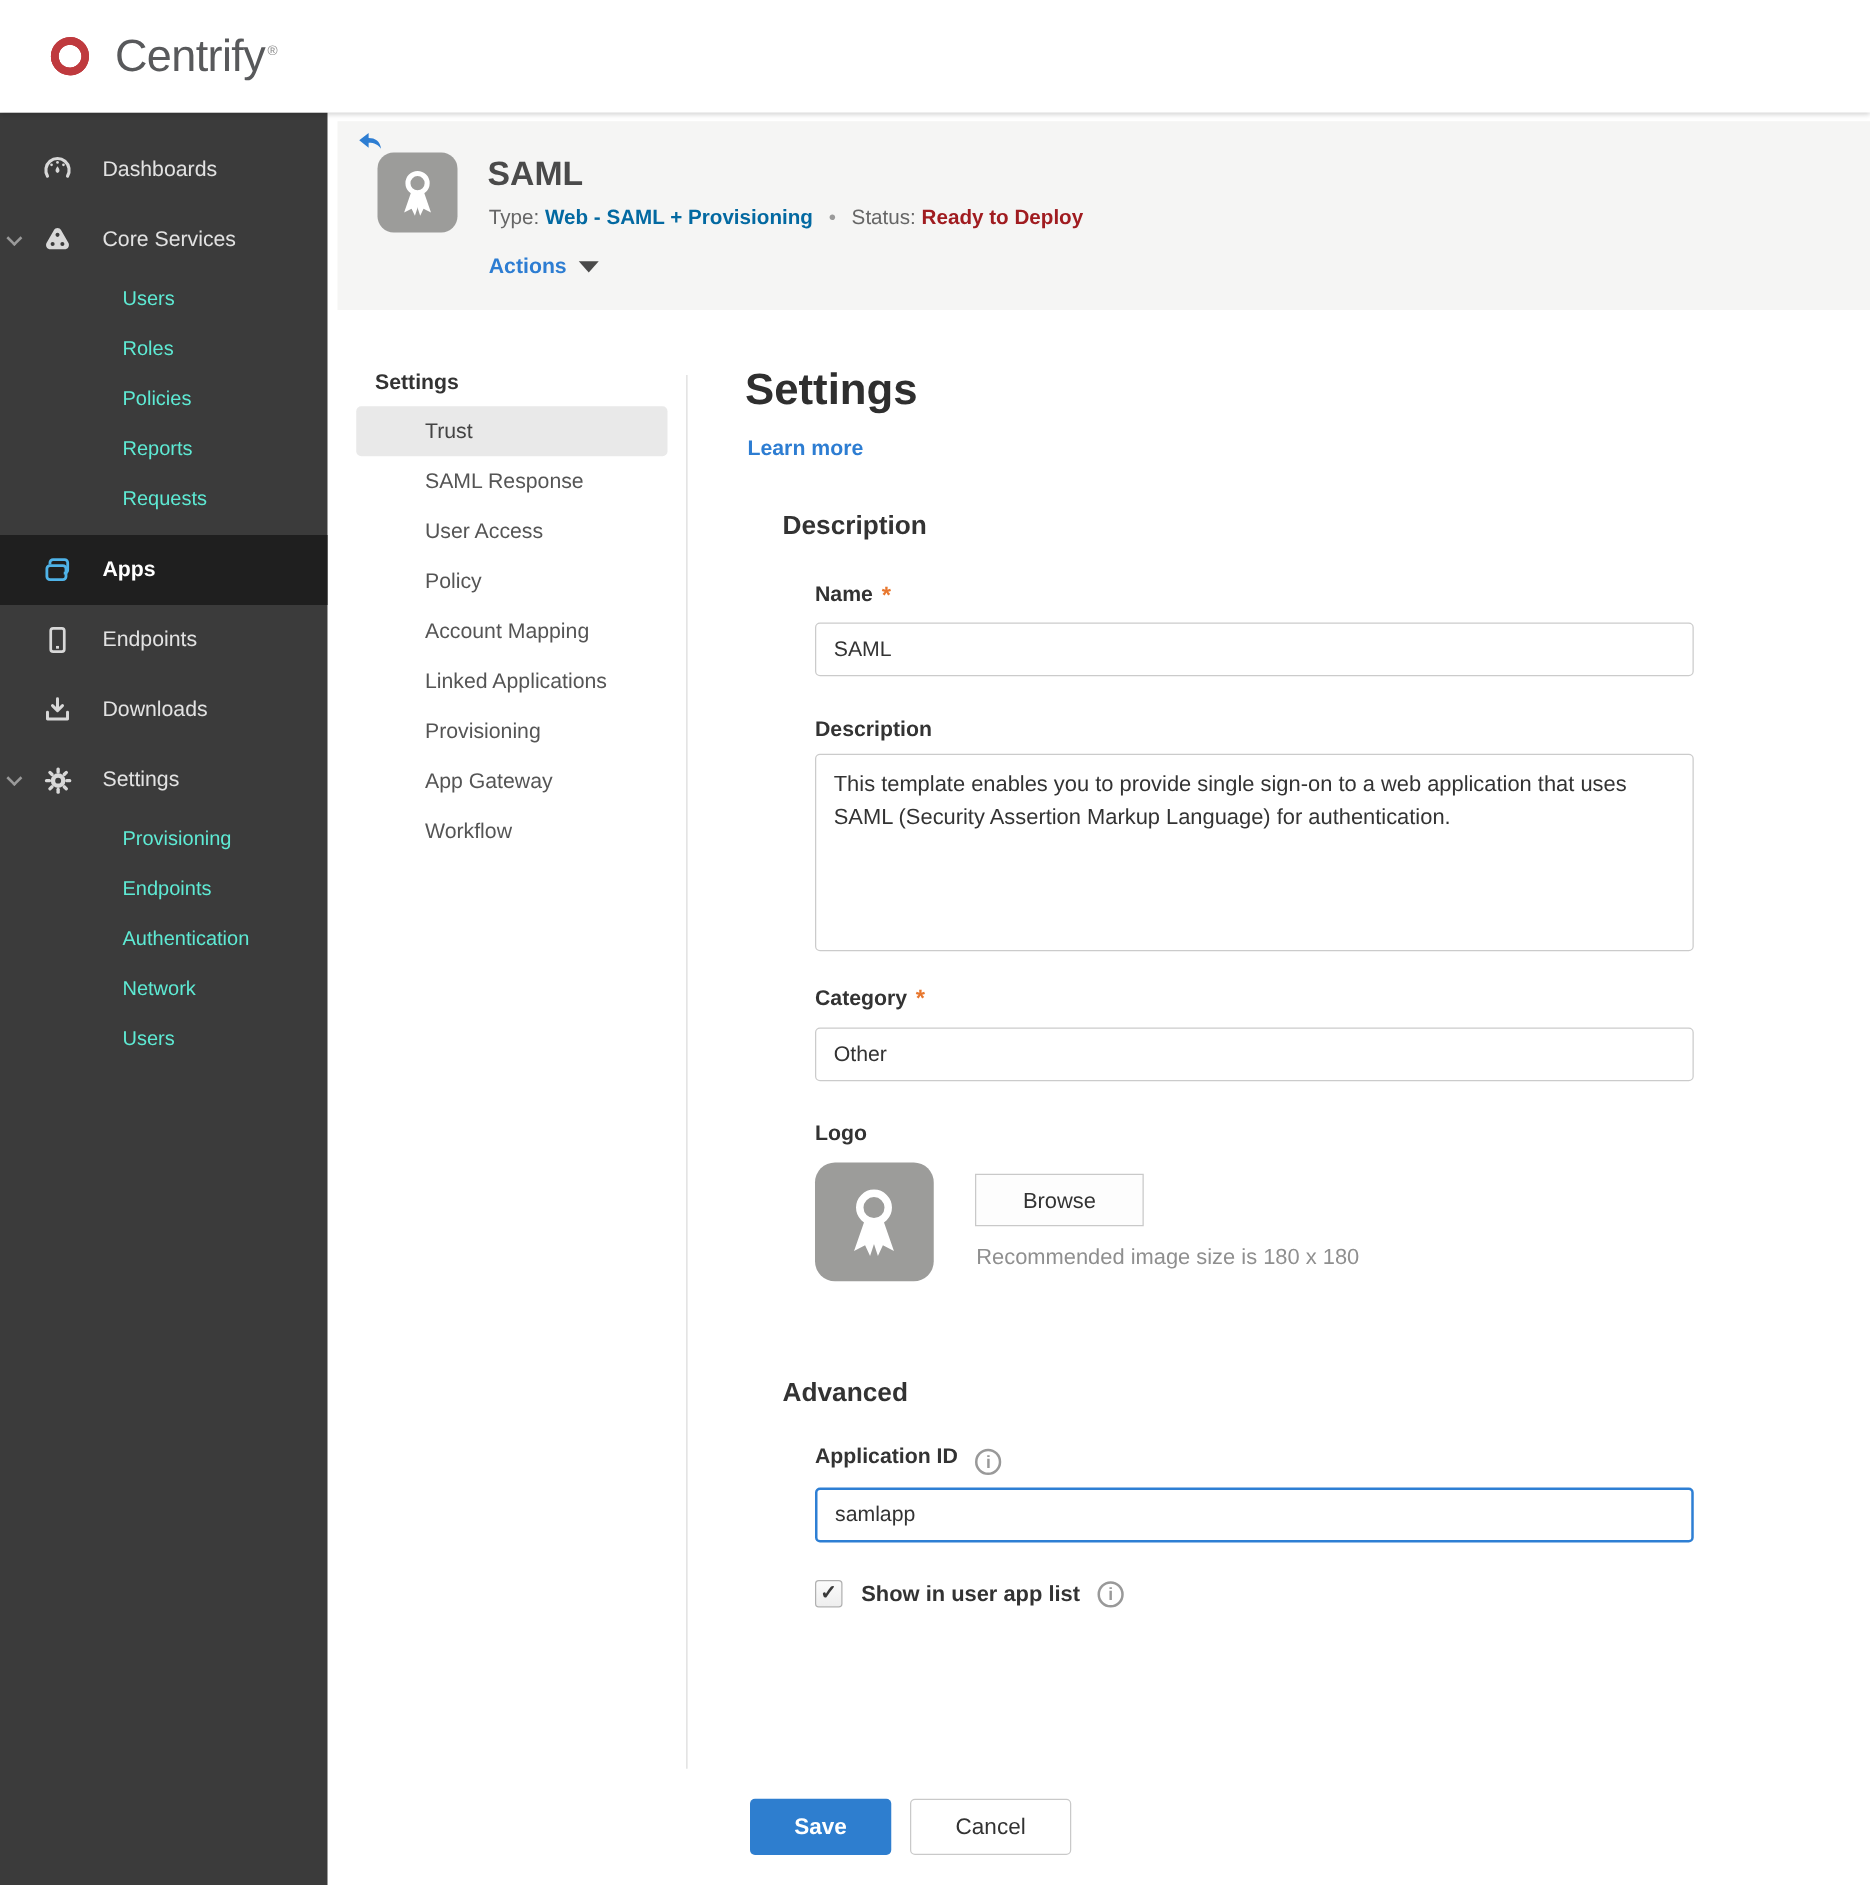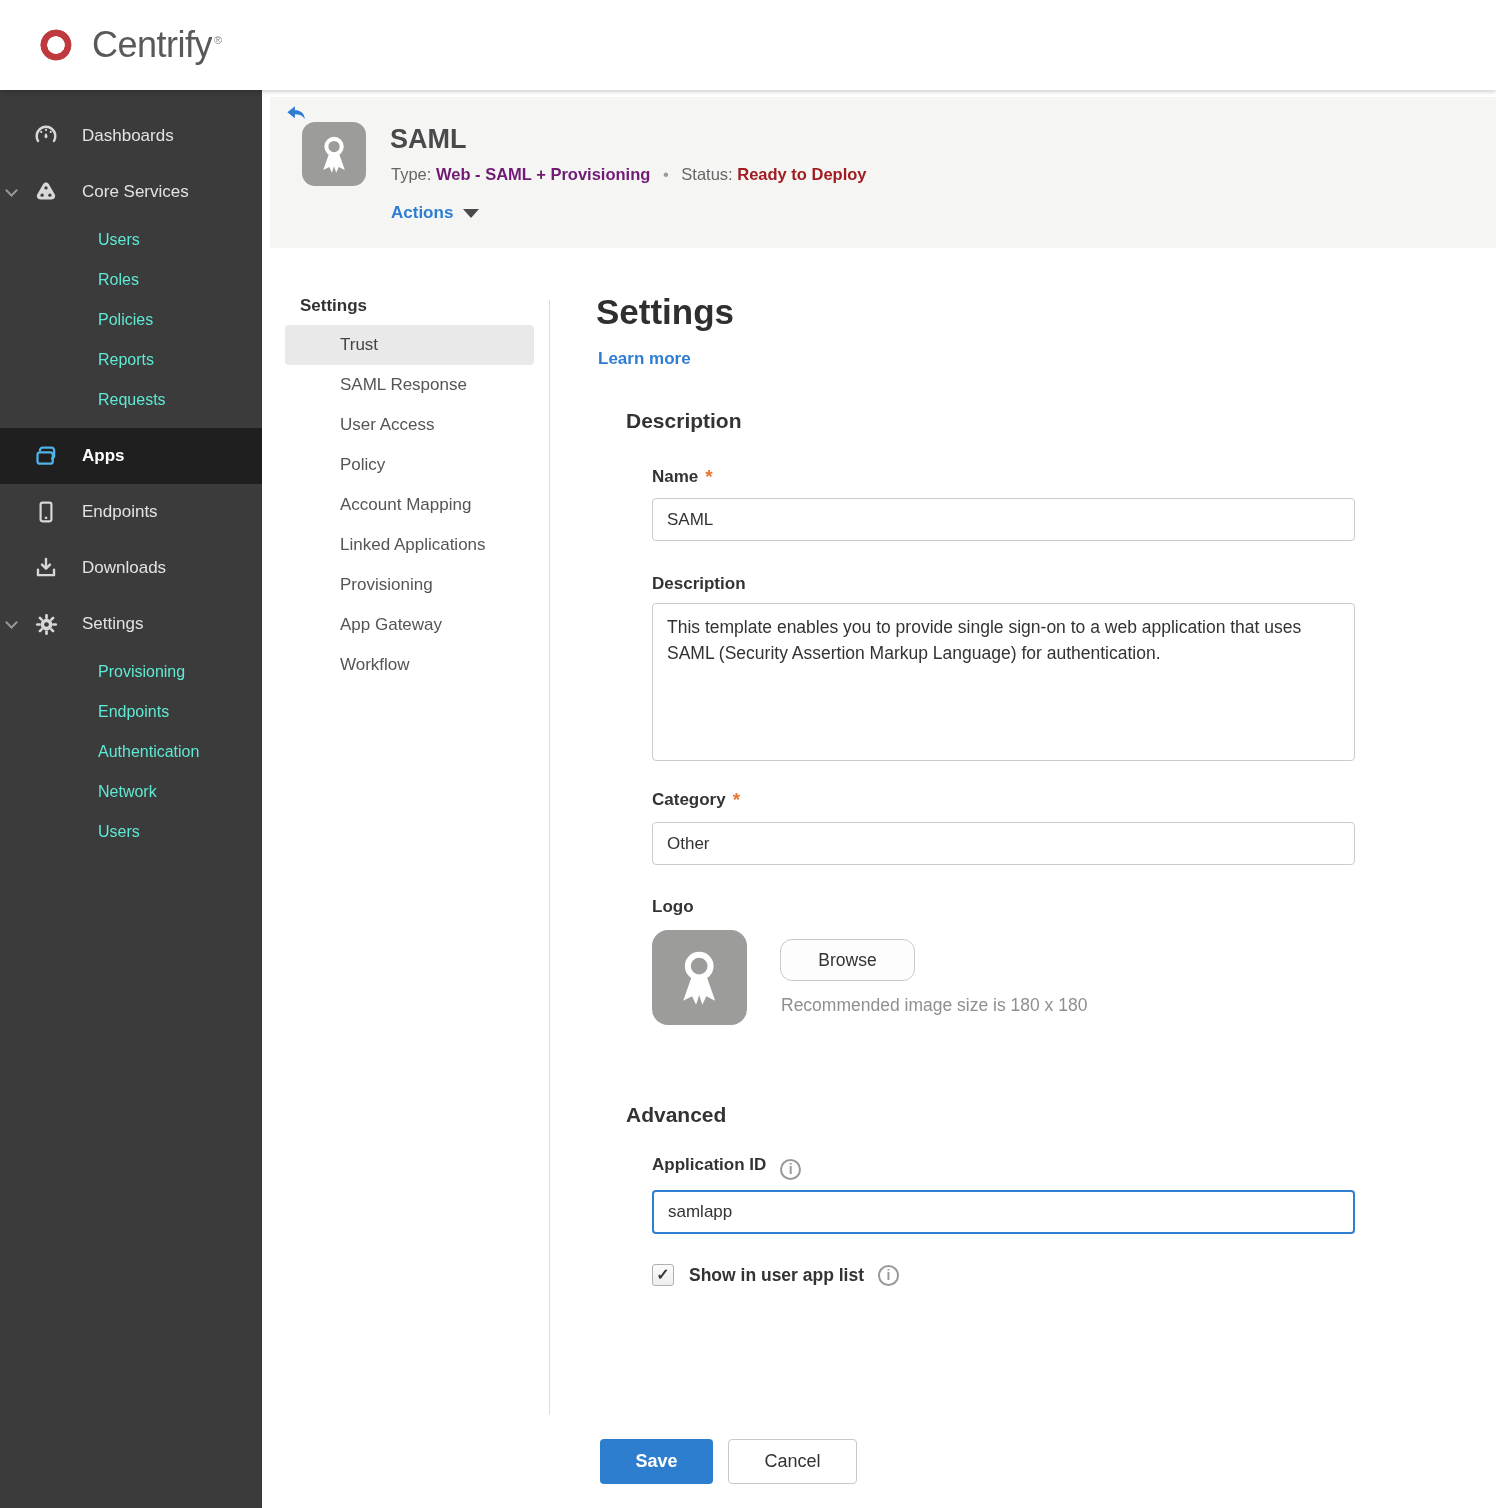--- a/index.html
+++ b/index.html
@@ -30,21 +30,21 @@
   
   .content { position:absolute; left:262px; top:0; width:1234px; height:1508px; background:#fff; }
 
   .header-band { position:absolute; left:8px; right:0; top:97px; height:151px; background:#f5f5f4; }
   .back-btn { position:absolute; left:14px; top:6px; width:24px; height:22px; cursor:pointer; }
   .hdr-appicon { position:absolute; left:32px; top:25px; width:64px; height:64px; border-radius:13px; background:#9c9c9a;
                  display:flex; align-items:center; justify-content:center; }
   .hdr-appicon svg, .logo-box svg { width:72%; height:72%; }
   .hdr-title { position:absolute; left:120px; top:27px; font-size:27px; font-weight:700; color:#4a4a4a; }
   .hdr-meta { position:absolute; left:121px; top:68px; font-size:16.5px; color:#666; }
-  .hdr-meta b { color:#701a75; }
+  .hdr-meta b { color:#0369a1; }
   .hdr-meta .dot { color:#9a9a9a; margin:0 8px; }
   .hdr-meta .status-val { color:#a01c20; font-weight:700; }
   .actions-link { position:absolute; left:121px; top:106px; font-size:17px; font-weight:700; color:#2d7dd2; cursor:pointer; }
   .caret-down { display:inline-block; width:0; height:0; border-left:8px solid transparent; border-right:8px solid transparent;
                 border-top:9px solid #4a4a4a; margin-left:10px; vertical-align:middle; }
 
   
   .subnav { position:absolute; left:0; top:295px; width:287px; }
   .subnav-header { padding-left:38px; font-size:17px; font-weight:700; color:#333; height:30px; line-height:22px; }
   .subnav-item { height:40px; display:flex; align-items:center; cursor:pointer; margin:0 15px 0 23px; border-radius:4px;padding-left:40px; }
@@ -64,21 +64,21 @@
   .tinput { position:absolute; left:390px; width:703px; height:43px; border:1px solid #cbcbcb; border-radius:4px;
             font-family:"Liberation Sans",sans-serif; font-size:17px; color:#333; padding:0 14px; background:#fff; outline:none; }
   .tarea { position:absolute; left:390px; top:603px; width:703px; height:158px; border:1px solid #cbcbcb; border-radius:4px;
            font-family:"Liberation Sans",sans-serif; font-size:17.5px; color:#333; padding:10px 14px; line-height:1.5;
            resize:none; outline:none; }
   .focused { border:2px solid #2e7fd4; }
 
   .logo-box { position:absolute; left:390px; top:930px; width:95px; height:95px; border-radius:16px; background:#9c9c9a;
               display:flex; align-items:center; justify-content:center; }
   .browse-btn { position:absolute; left:518px; top:939px; width:135px; height:42px; background:#fdfdfd; border:1px solid #c9c9c9;
-                border-radius:12px; font-size:17.5px; color:#333; font-family:"Liberation Sans",sans-serif; cursor:pointer; }
+                border-radius:0; font-size:17.5px; color:#333; font-family:"Liberation Sans",sans-serif; cursor:pointer; }
   .logo-hint { position:absolute; left:519px; top:995px; font-size:17.5px; color:#8f8f8f; }
 
   .info-icon { display:inline-block; width:21px; height:21px; border:2px solid #999; border-radius:50%; color:#999;
                font-size:14px; font-weight:700; text-align:center; line-height:17px; margin-left:14px; vertical-align:-4px; }
   .info-icon::after { content:"i"; }
 
   .check-row { position:absolute; left:390px; top:1264px; display:flex; align-items:center; }
   .checkbox { width:22px; height:22px; background:linear-gradient(#fbfbfb,#eee); border:1px solid #b0b0b0; border-radius:3px;
               text-align:center; line-height:20px; cursor:pointer; }
   .checkbox.checked::after { content:"\2713"; color:#3a3a3a; font-weight:700; font-size:16px; }

